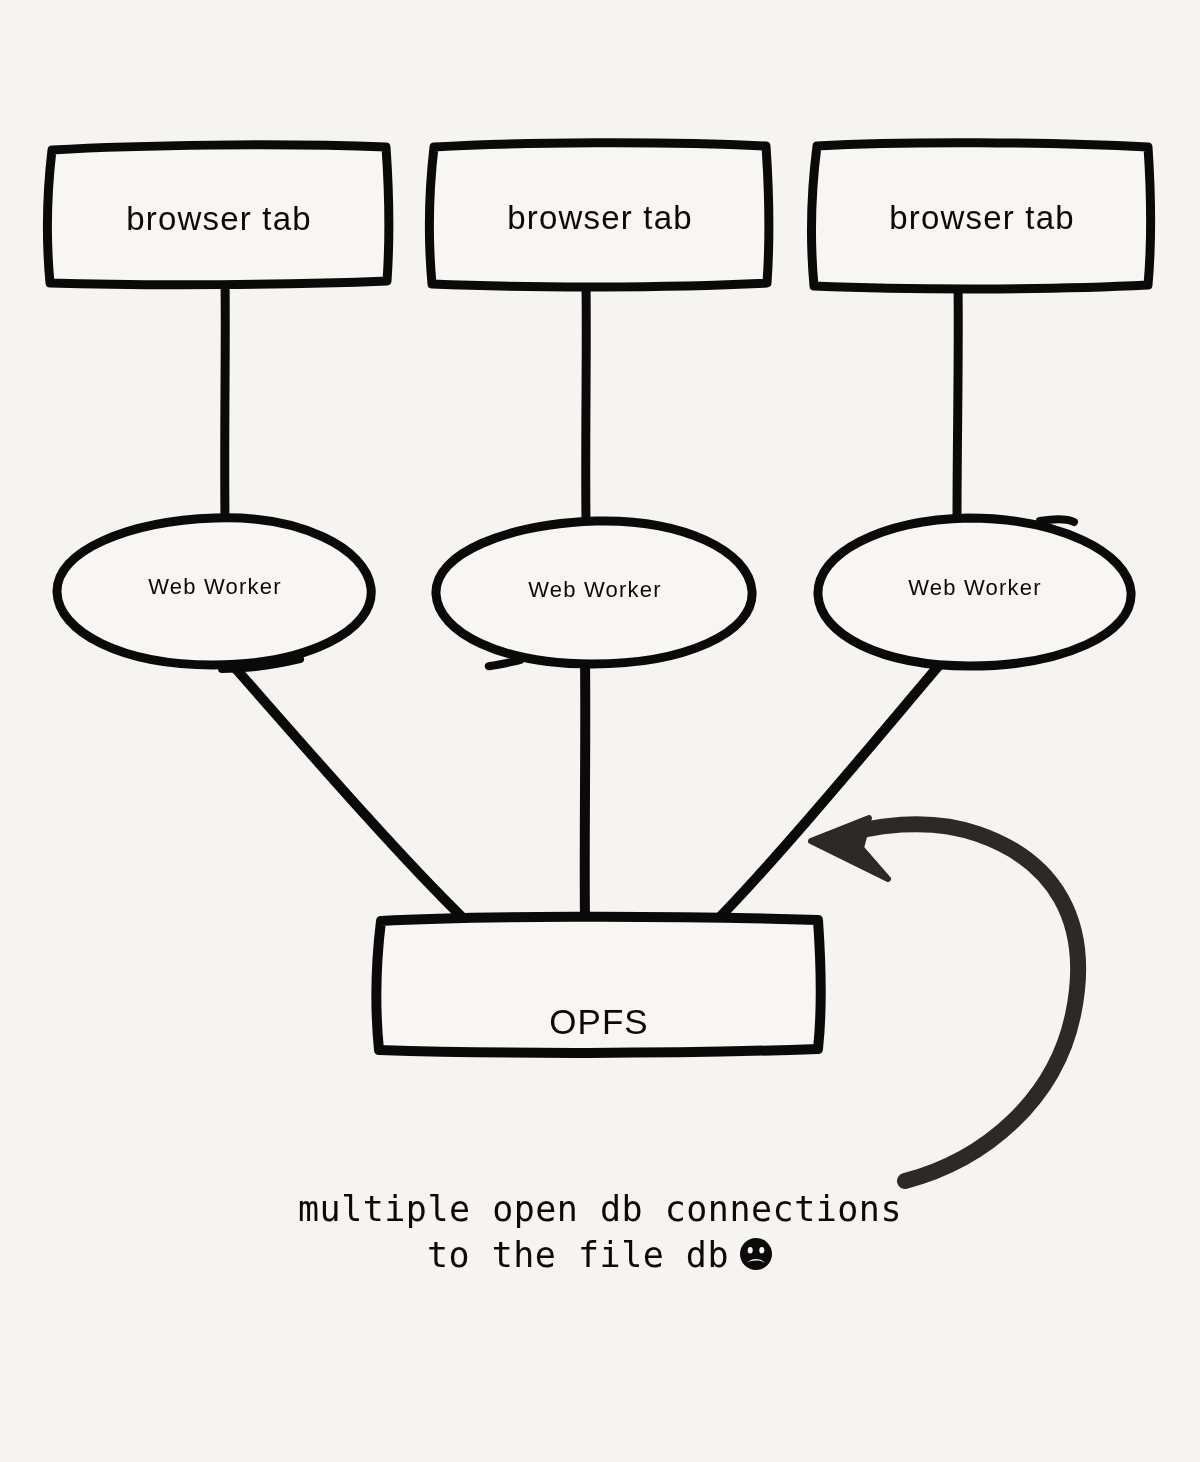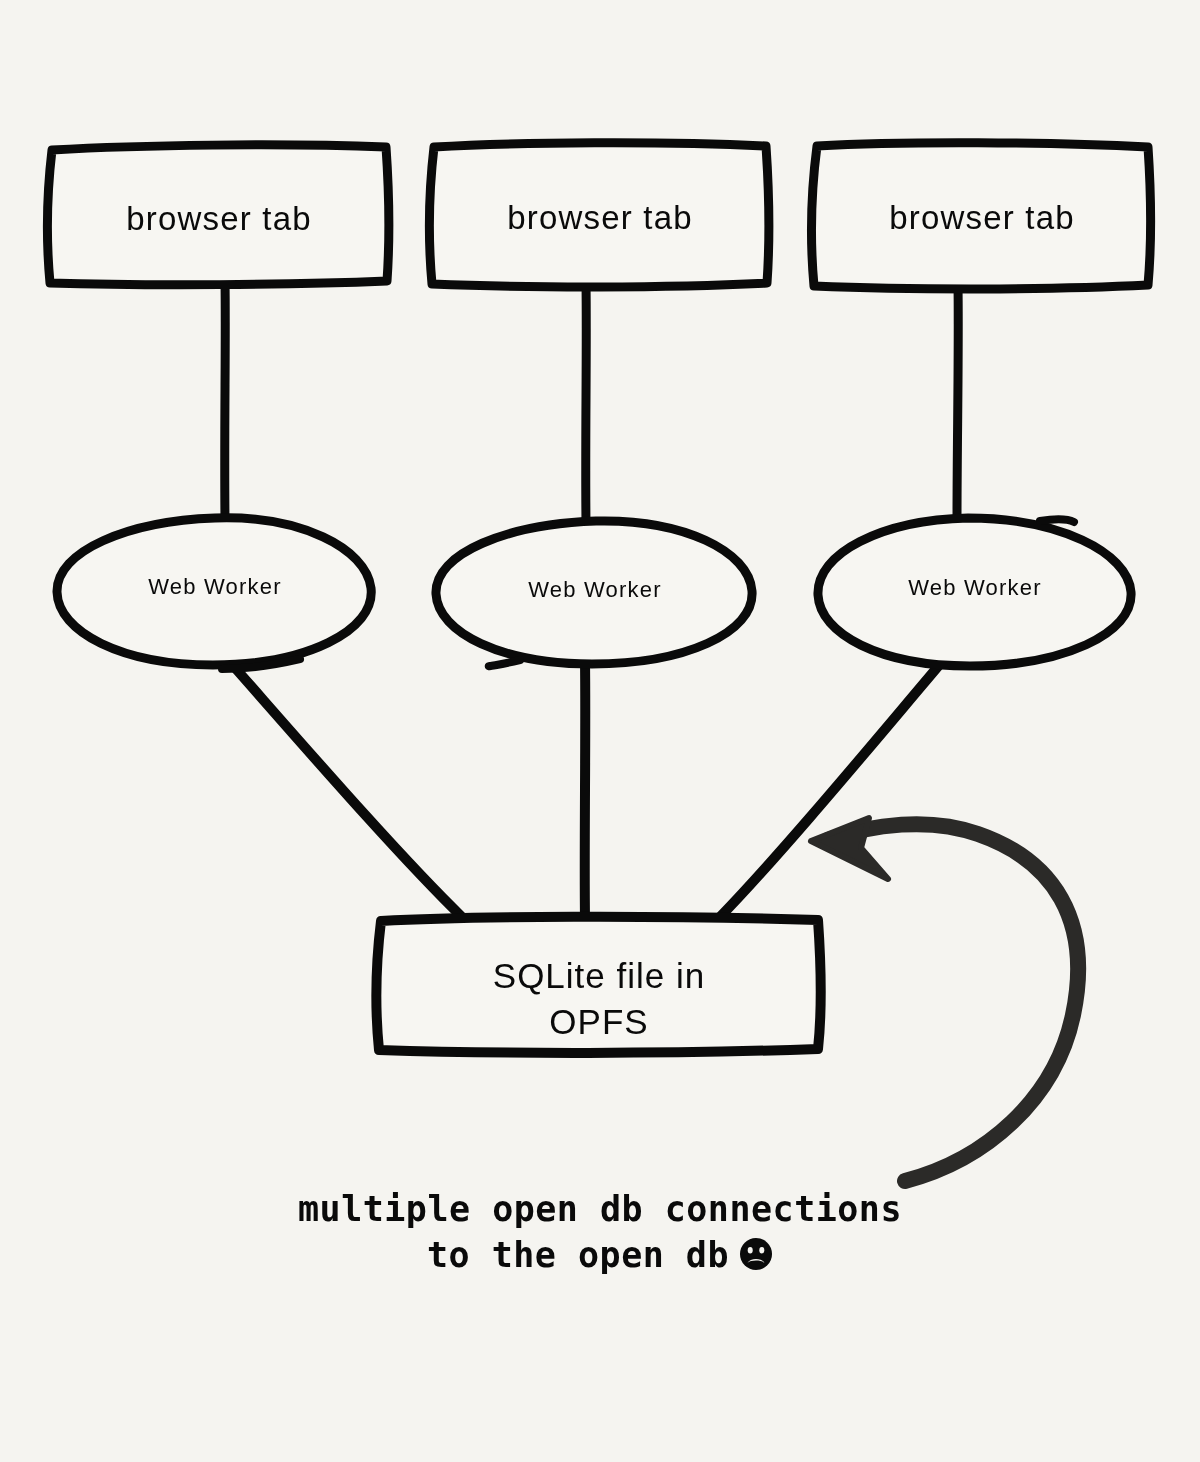--- a/index.html
+++ b/index.html
@@ -49,21 +49,21 @@
     letter-spacing: 1.0px;
   }
   .caption {
     position: absolute;
     left: 0;
     width: 1200px;
     top: 1186px;
     text-align: center;
     font-family: "DejaVu Sans Mono", "Liberation Mono", monospace;
     font-size: 35px;
-    font-weight: 700;
+    font-weight: 400;
     letter-spacing: 0.5px;
     line-height: 1.32;
     color: #0a0a0a;
     white-space: pre;
   }
   .caption .emoji-slot {
     display: inline-block;
     vertical-align: -4px;
     margin-left: 10px;
   }
@@ -161,22 +161,22 @@
   <div class="node-label tab-label" style="left:432px; top:197px; width:336px;">browser tab</div>
 
   <div class="node-label tab-label" style="left:814px; top:197px; width:336px;">browser tab</div>
 
   <div class="node-label worker-label" style="left:57px; top:573px; width:316px;">Web Worker</div>
 
   <div class="node-label worker-label" style="left:436px; top:576px; width:318px;">Web Worker</div>
 
   <div class="node-label worker-label" style="left:818px; top:574px; width:314px;">Web Worker</div>
 
-  <div class="node-label store-label" style="left:378px; top:953px; width:442px;"><span>SQLite file in</span><br><span>OPFS</span></div>
+  <div class="node-label store-label" style="left:378px; top:953px; width:442px;"><br><span>OPFS</span></div>
 
-  <div class="caption"><span>multiple open db connections</span><br><span>to the open db</span><span class="emoji-slot"><svg width="34" height="34" viewBox="0 0 34 34" xmlns="http://www.w3.org/2000/svg">
+  <div class="caption"><span>multiple open db connections</span><br><span>to the file db</span><span class="emoji-slot"><svg width="34" height="34" viewBox="0 0 34 34" xmlns="http://www.w3.org/2000/svg">
           <circle cx="17" cy="17" r="16" fill="#0a0a0a"></circle>
           <ellipse cx="11.2" cy="13.2" rx="2.5" ry="3.2" fill="#F5F4F0"></ellipse>
           <ellipse cx="22.8" cy="13.2" rx="2.5" ry="3.2" fill="#F5F4F0"></ellipse>
           <path d="M8.5,26 C11,20.5 23,20.5 25.5,26 C22.5,22.8 11.5,22.8 8.5,26 Z" fill="#F5F4F0"></path>
         </svg></span></div>
 
 </div>
 
 </body></html>

